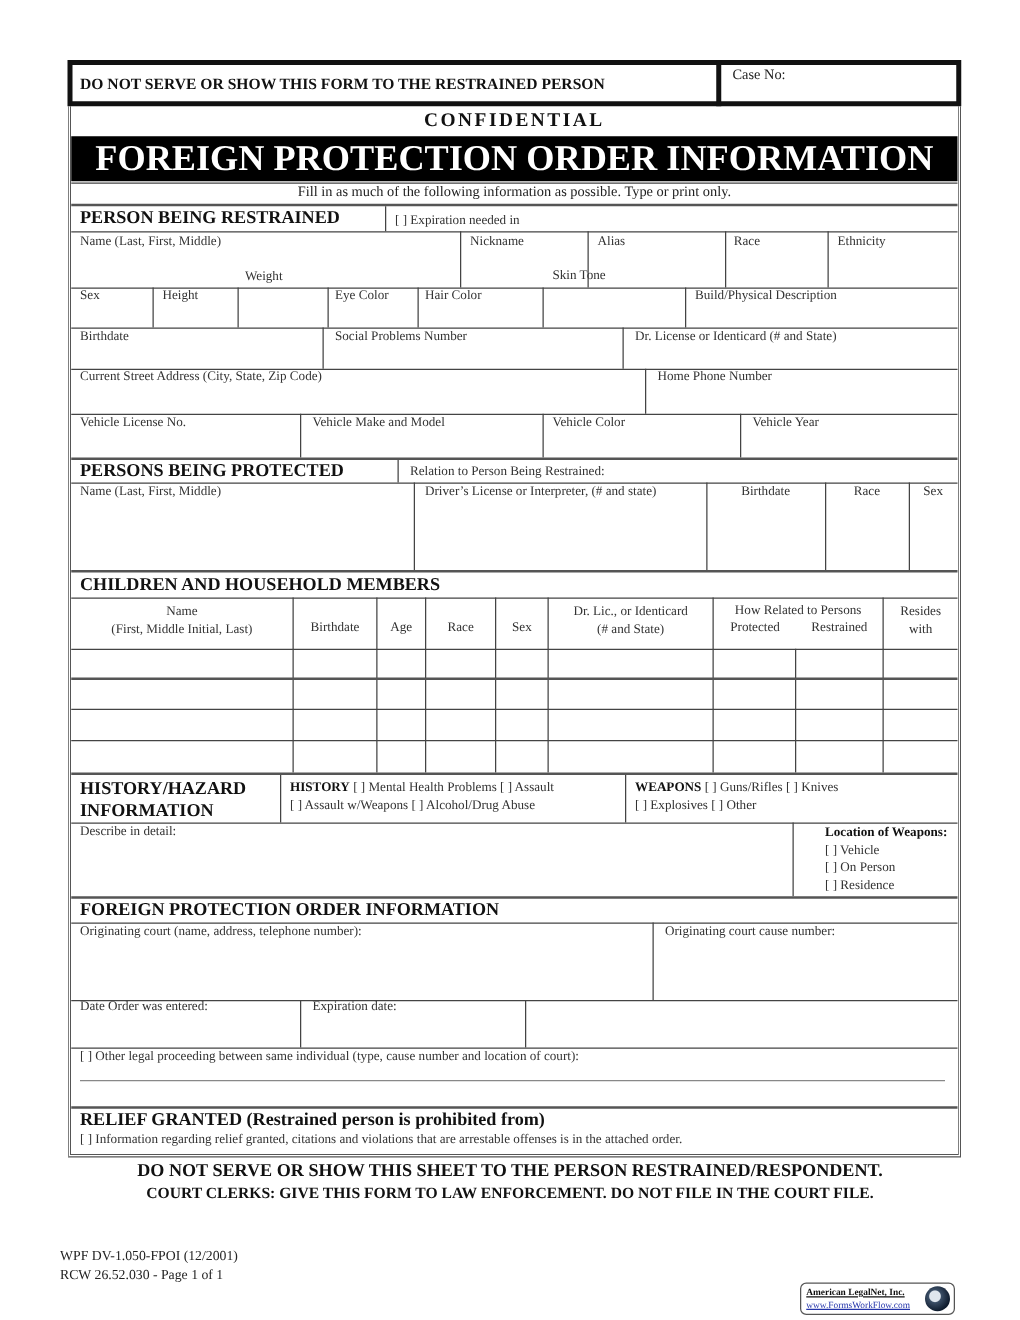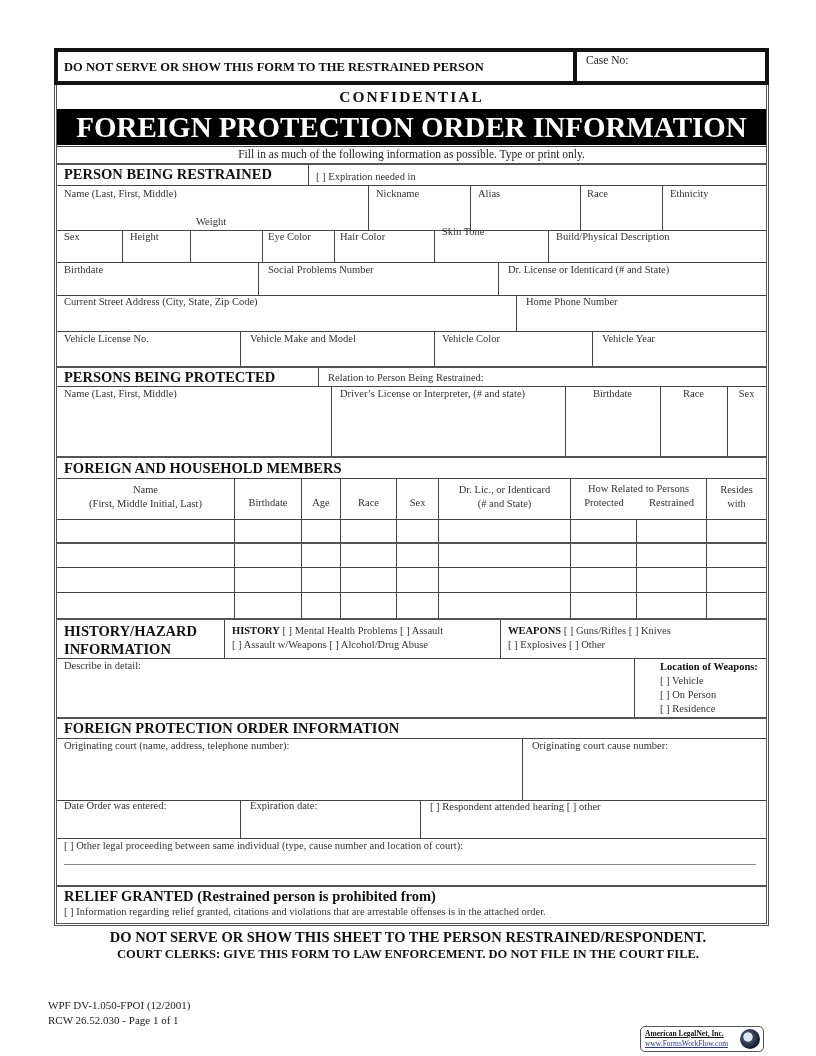--- a/index.html
+++ b/index.html
@@ -64,21 +64,21 @@
 <div class="vline" style="left:190px;top:230px;height:32px;"></div>
 <div class="lbl" style="left:196px;top:216px;font-family:Liberation Serif, serif;">Weight</div>
 <div class="field" style="left:192px;top:245px;width:70px;height:16px;"></div>
 <div class="vline" style="left:262px;top:230px;height:32px;"></div>
 <div class="lbl" style="left:268px;top:231px;">Eye Color</div>
 <div class="field" style="left:264px;top:245px;width:70px;height:16px;"></div>
 <div class="vline" style="left:334px;top:230px;height:32px;"></div>
 <div class="lbl" style="left:340px;top:231px;">Hair Color</div>
 <div class="field" style="left:336px;top:245px;width:96px;height:16px;"></div>
 <div class="vline" style="left:434px;top:230px;height:32px;"></div>
-<div class="lbl" style="left:442px;top:226px;">Skin Tone</div>
+<div class="lbl" style="left:442px;top:215px;">Skin Tone</div>
 <div class="field" style="left:436px;top:245px;width:110px;height:16px;"></div>
 <div class="vline" style="left:548px;top:230px;height:32px;"></div>
 <div class="lbl" style="left:556px;top:231px;">Build/Physical Description</div>
 <div class="field" style="left:550px;top:245px;width:214px;height:16px;"></div>
 <div class="hline" style="left:57px;top:262px;width:709px;"></div>
 
 <div class="lbl" style="left:64px;top:264px;">Birthdate</div>
 <div class="field" style="left:58px;top:278px;width:198px;height:16px;"></div>
 <div class="vline" style="left:258px;top:262px;height:33px;"></div>
 <div class="lbl" style="left:268px;top:264px;">Social Problems Number</div>
@@ -123,21 +123,21 @@
 <div class="lbl center" style="left:565px;top:388px;width:95px;">Birthdate</div>
 <div class="field" style="left:567px;top:403px;width:92px;height:50px;"></div>
 <div class="vline" style="left:660px;top:386px;height:70px;"></div>
 <div class="lbl center" style="left:660px;top:388px;width:67px;">Race</div>
 <div class="field" style="left:662px;top:403px;width:64px;height:50px;"></div>
 <div class="vline" style="left:727px;top:386px;height:70px;"></div>
 <div class="lbl center" style="left:727px;top:388px;width:39px;">Sex</div>
 <div class="field" style="left:729px;top:403px;width:36px;height:50px;"></div>
 
 <div class="hthick" style="left:57px;top:456px;width:709px;"></div>
-<div class="sec-title" style="left:64px;top:460px;">FOREIGN AND HOUSEHOLD MEMBERS</div>
+<div class="sec-title" style="left:64px;top:460px;">CHILDREN AND HOUSEHOLD MEMBERS</div>
 <div class="hline" style="left:57px;top:478px;width:709px;"></div>
 
 <div class="lbl center" style="left:57px;top:483px;width:177px;line-height:14px;">
   <div>Name</div>
   <div>(First, Middle Initial, Last)</div>
 </div>
 <div class="lbl center" style="left:235px;top:497px;width:66px;">Birthdate</div>
 <div class="lbl center" style="left:302px;top:497px;width:38px;">Age</div>
 <div class="lbl center" style="left:341px;top:497px;width:55px;">Race</div>
 <div class="lbl center" style="left:397px;top:497px;width:41px;">Sex</div>
@@ -210,21 +210,20 @@
 <div class="field" style="left:524px;top:754px;width:240px;height:44px;"></div>
 <div class="hline" style="left:57px;top:800px;width:709px;"></div>
 
 <div class="lbl" style="left:64px;top:800px;">Date Order was entered:</div>
 <div class="field" style="left:58px;top:815px;width:180px;height:22px;"></div>
 <div class="vline" style="left:240px;top:800px;height:38px;"></div>
 <div class="lbl" style="left:250px;top:800px;">Expiration date:</div>
 <div class="field" style="left:242px;top:815px;width:176px;height:22px;"></div>
 <div class="vline" style="left:420px;top:800px;height:38px;"></div>
 <div class="lbl" style="left:430px;top:800px;line-height:14px;">
-  <div>[ ] Respondent attended hearing [ ] other</div>
 </div>
 <div class="hline" style="left:57px;top:838px;width:709px;"></div>
 
 <div class="lbl" style="left:64px;top:840px;">[ ] Other legal proceeding between same individual (type, cause number and location of court):</div>
 <div class="hline" style="left:64px;top:864px;width:692px;border-top-color:#888;"></div>
 
 <div class="hthick" style="left:57px;top:885px;width:709px;"></div>
 <div class="sec-title" style="left:64px;top:888px;">RELIEF GRANTED (Restrained person is prohibited from)</div>
 <div class="lbl" style="left:64px;top:906px;">[ ]  Information regarding relief granted, citations and violations that are arrestable offenses is in the attached order.</div>
 

